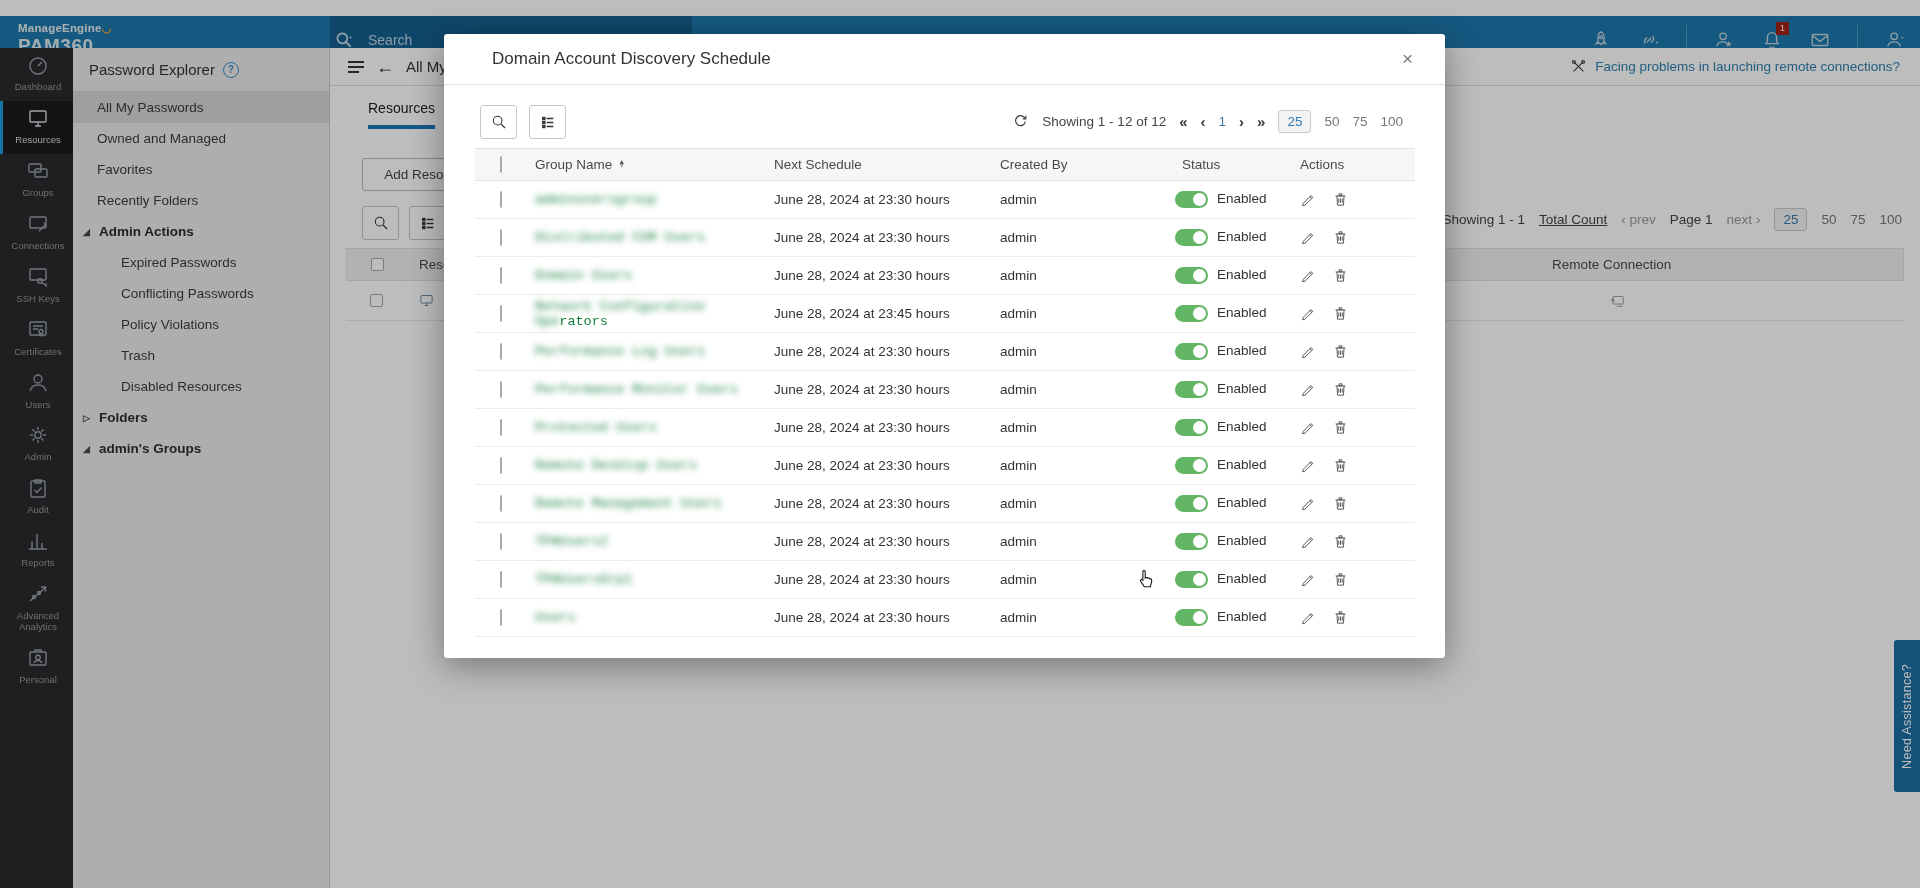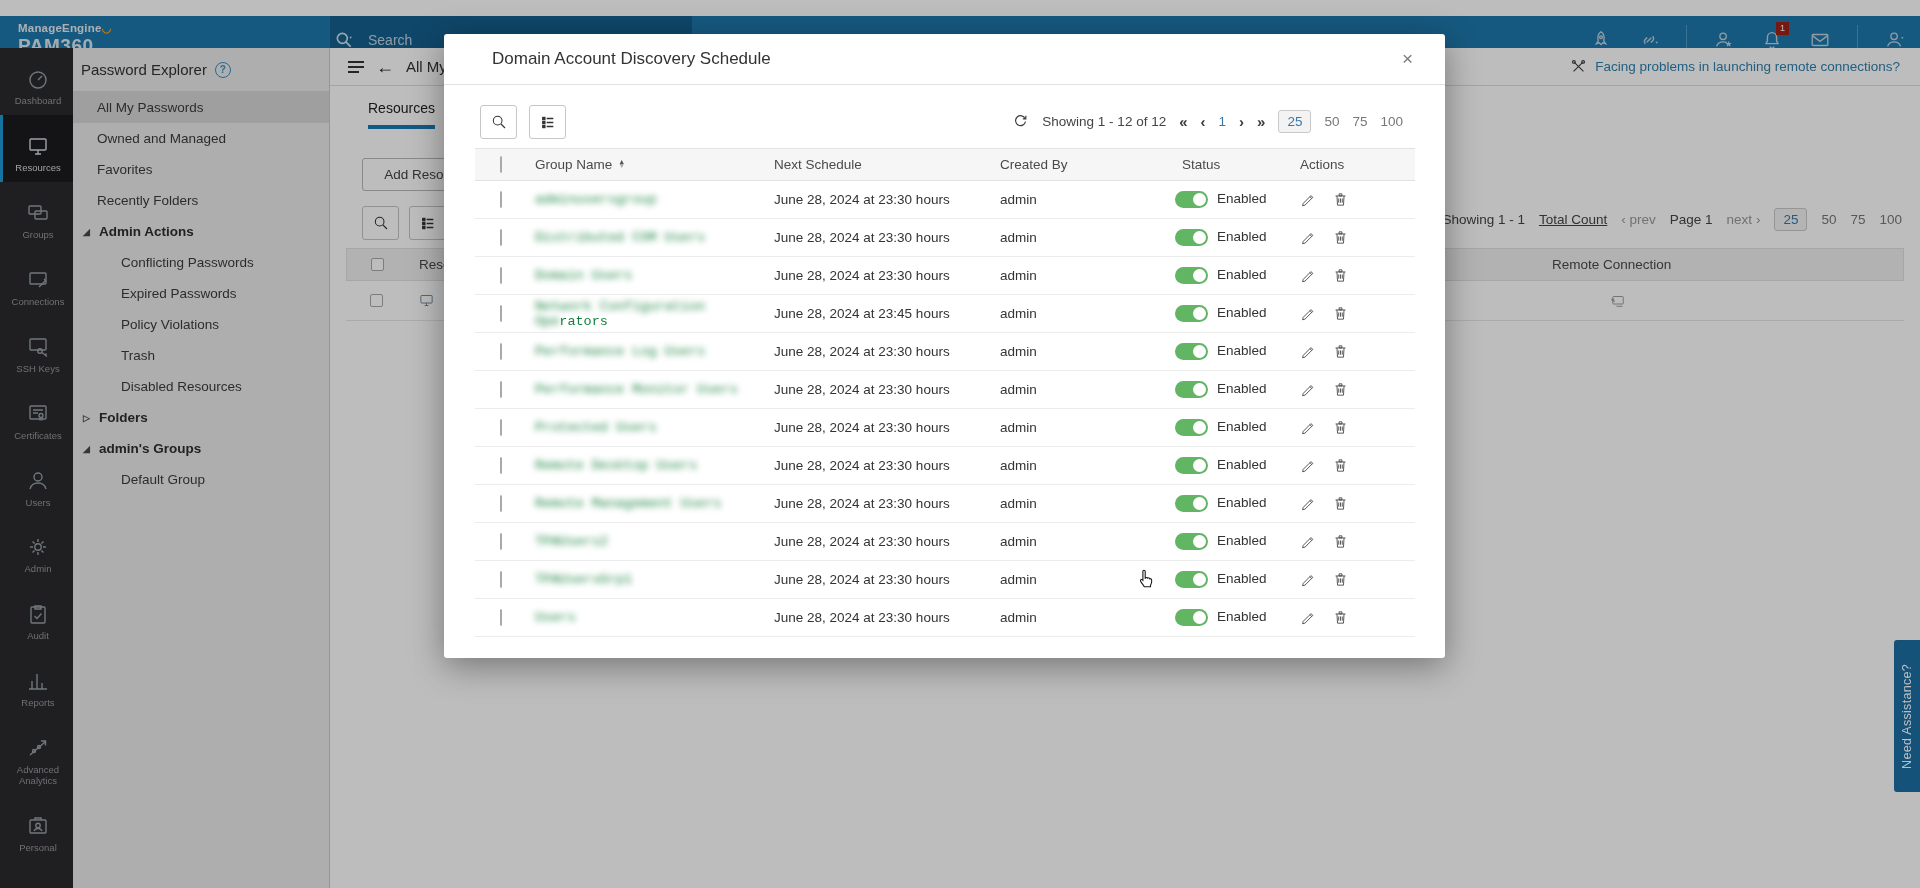--- a/index.html
+++ b/index.html
@@ -15,30 +15,30 @@
   #gsearch { position:absolute; left:330px; top:0; width:362px; height:48px; background:#15618f; display:flex; align-items:center; gap:14px; padding-left:4px; }
   #gsearch .ph { color:#bed3e2; font-size:14px; }
   #top-icons { position:absolute; right:14px; top:0; height:48px; display:flex; align-items:center; gap:26px; }
   #top-icons .tico { width:22px; height:22px; position:relative; }
   #top-icons svg { width:22px; height:22px; stroke:#c3d3dd; stroke-width:1.5; fill:none; }
   .tsep { width:1px; height:30px; background:rgba(255,255,255,.25); }
   #bell-badge { position:absolute; right:-6px; top:-7px; min-width:13px; height:13px; background:#a32218; color:#fff; font-size:9px; text-align:center; line-height:13px; padding:0 2px; }
 
   
   #rail { position:absolute; left:0; top:48px; width:73px; height:840px; background:#2a2a2e; z-index:1; }
-  .rail-item { width:73px; padding:19px 2px 8px 2px; display:flex; flex-direction:column; align-items:center; gap:5px; cursor:pointer; border-left:3px solid transparent; }
+  .rail-item { width:73px; padding:5px 2px 8px 2px; display:flex; flex-direction:column; align-items:center; gap:5px; cursor:pointer; border-left:3px solid transparent; }
   .rail-item svg { width:24px; height:24px; stroke:#97a0a6; stroke-width:1.4; fill:none; }
   .rail-item .rlabel { font-size:9.5px; color:#98989c; text-align:center; line-height:1.15; }
   .rail-item.active { background:#1b1b1e; border-left:3px solid #1e9ad6; }
   .rail-item.active svg { stroke:#d7dde1; }
   .rail-item.active .rlabel { color:#dcdcdf; }
 
   
   #explorer { position:absolute; left:73px; top:48px; width:257px; height:840px; background:#ebebeb; z-index:1; border-right:1px solid #c9c9c9; }
-  #exp-title { height:44px; display:flex; align-items:center; gap:8px; padding-left:8px; font-size:15px; color:#333; border-bottom:1px solid #d6d6d6; }
+  #exp-title { height:44px; display:flex; align-items:center; gap:8px; padding-left:16px; font-size:15px; color:#333; border-bottom:1px solid #d6d6d6; }
   #help-circle { width:16px; height:16px; border:1.5px solid #3b8fc7; border-radius:50%; color:#3b8fc7; font-size:10px; font-weight:bold; text-align:center; line-height:14px; }
   .exp-item { height:31px; display:flex; align-items:center; padding-left:24px; font-size:13.5px; color:#3c3c3c; cursor:pointer; }
   .exp-item.sel { background:#d7d7d7; }
   .exp-item.grp { font-weight:bold; color:#2e2e2e; padding-left:10px; gap:6px; }
   .exp-item.lvl1 { padding-left:48px; }
   .exp-item .tri { font-size:9px; color:#4a4a4a; width:10px; }
 
   
   #main { position:absolute; left:330px; top:48px; width:1590px; height:840px; background:#fff; z-index:1; }
   #main-head { height:38px; border-bottom:1px solid #ddd; display:flex; align-items:center; gap:12px; padding-left:18px; position:relative; }
@@ -276,44 +276,41 @@
         <span>Favorites</span>
       </div>
       <div class="exp-item">
         <span>Recently Folders</span>
       </div>
       <div class="exp-item grp">
         <span class="tri">◢</span>
         <span>Admin Actions</span>
       </div>
       <div class="exp-item lvl1">
+        <span>Expired Passwords</span>
+      </div>
+      <div class="exp-item lvl1">
         <span>Conflicting Passwords</span>
-      </div>
-      <div class="exp-item lvl1">
-        <span>Expired Passwords</span>
       </div>
       <div class="exp-item lvl1">
         <span>Policy Violations</span>
       </div>
       <div class="exp-item lvl1">
         <span>Trash</span>
       </div>
       <div class="exp-item lvl1">
         <span>Disabled Resources</span>
       </div>
       <div class="exp-item grp">
         <span class="tri">▷</span>
         <span>Folders</span>
       </div>
       <div class="exp-item grp">
         <span class="tri">◢</span>
         <span>admin's Groups</span>
-      </div>
-      <div class="exp-item lvl1">
-        <span>Default Group</span>
       </div>
     </div>
 </div>
 
 <div id="main">
   <div id="main-head">
     <div id="hamburger">
         <i></i>
         <i></i>
         <i></i>

